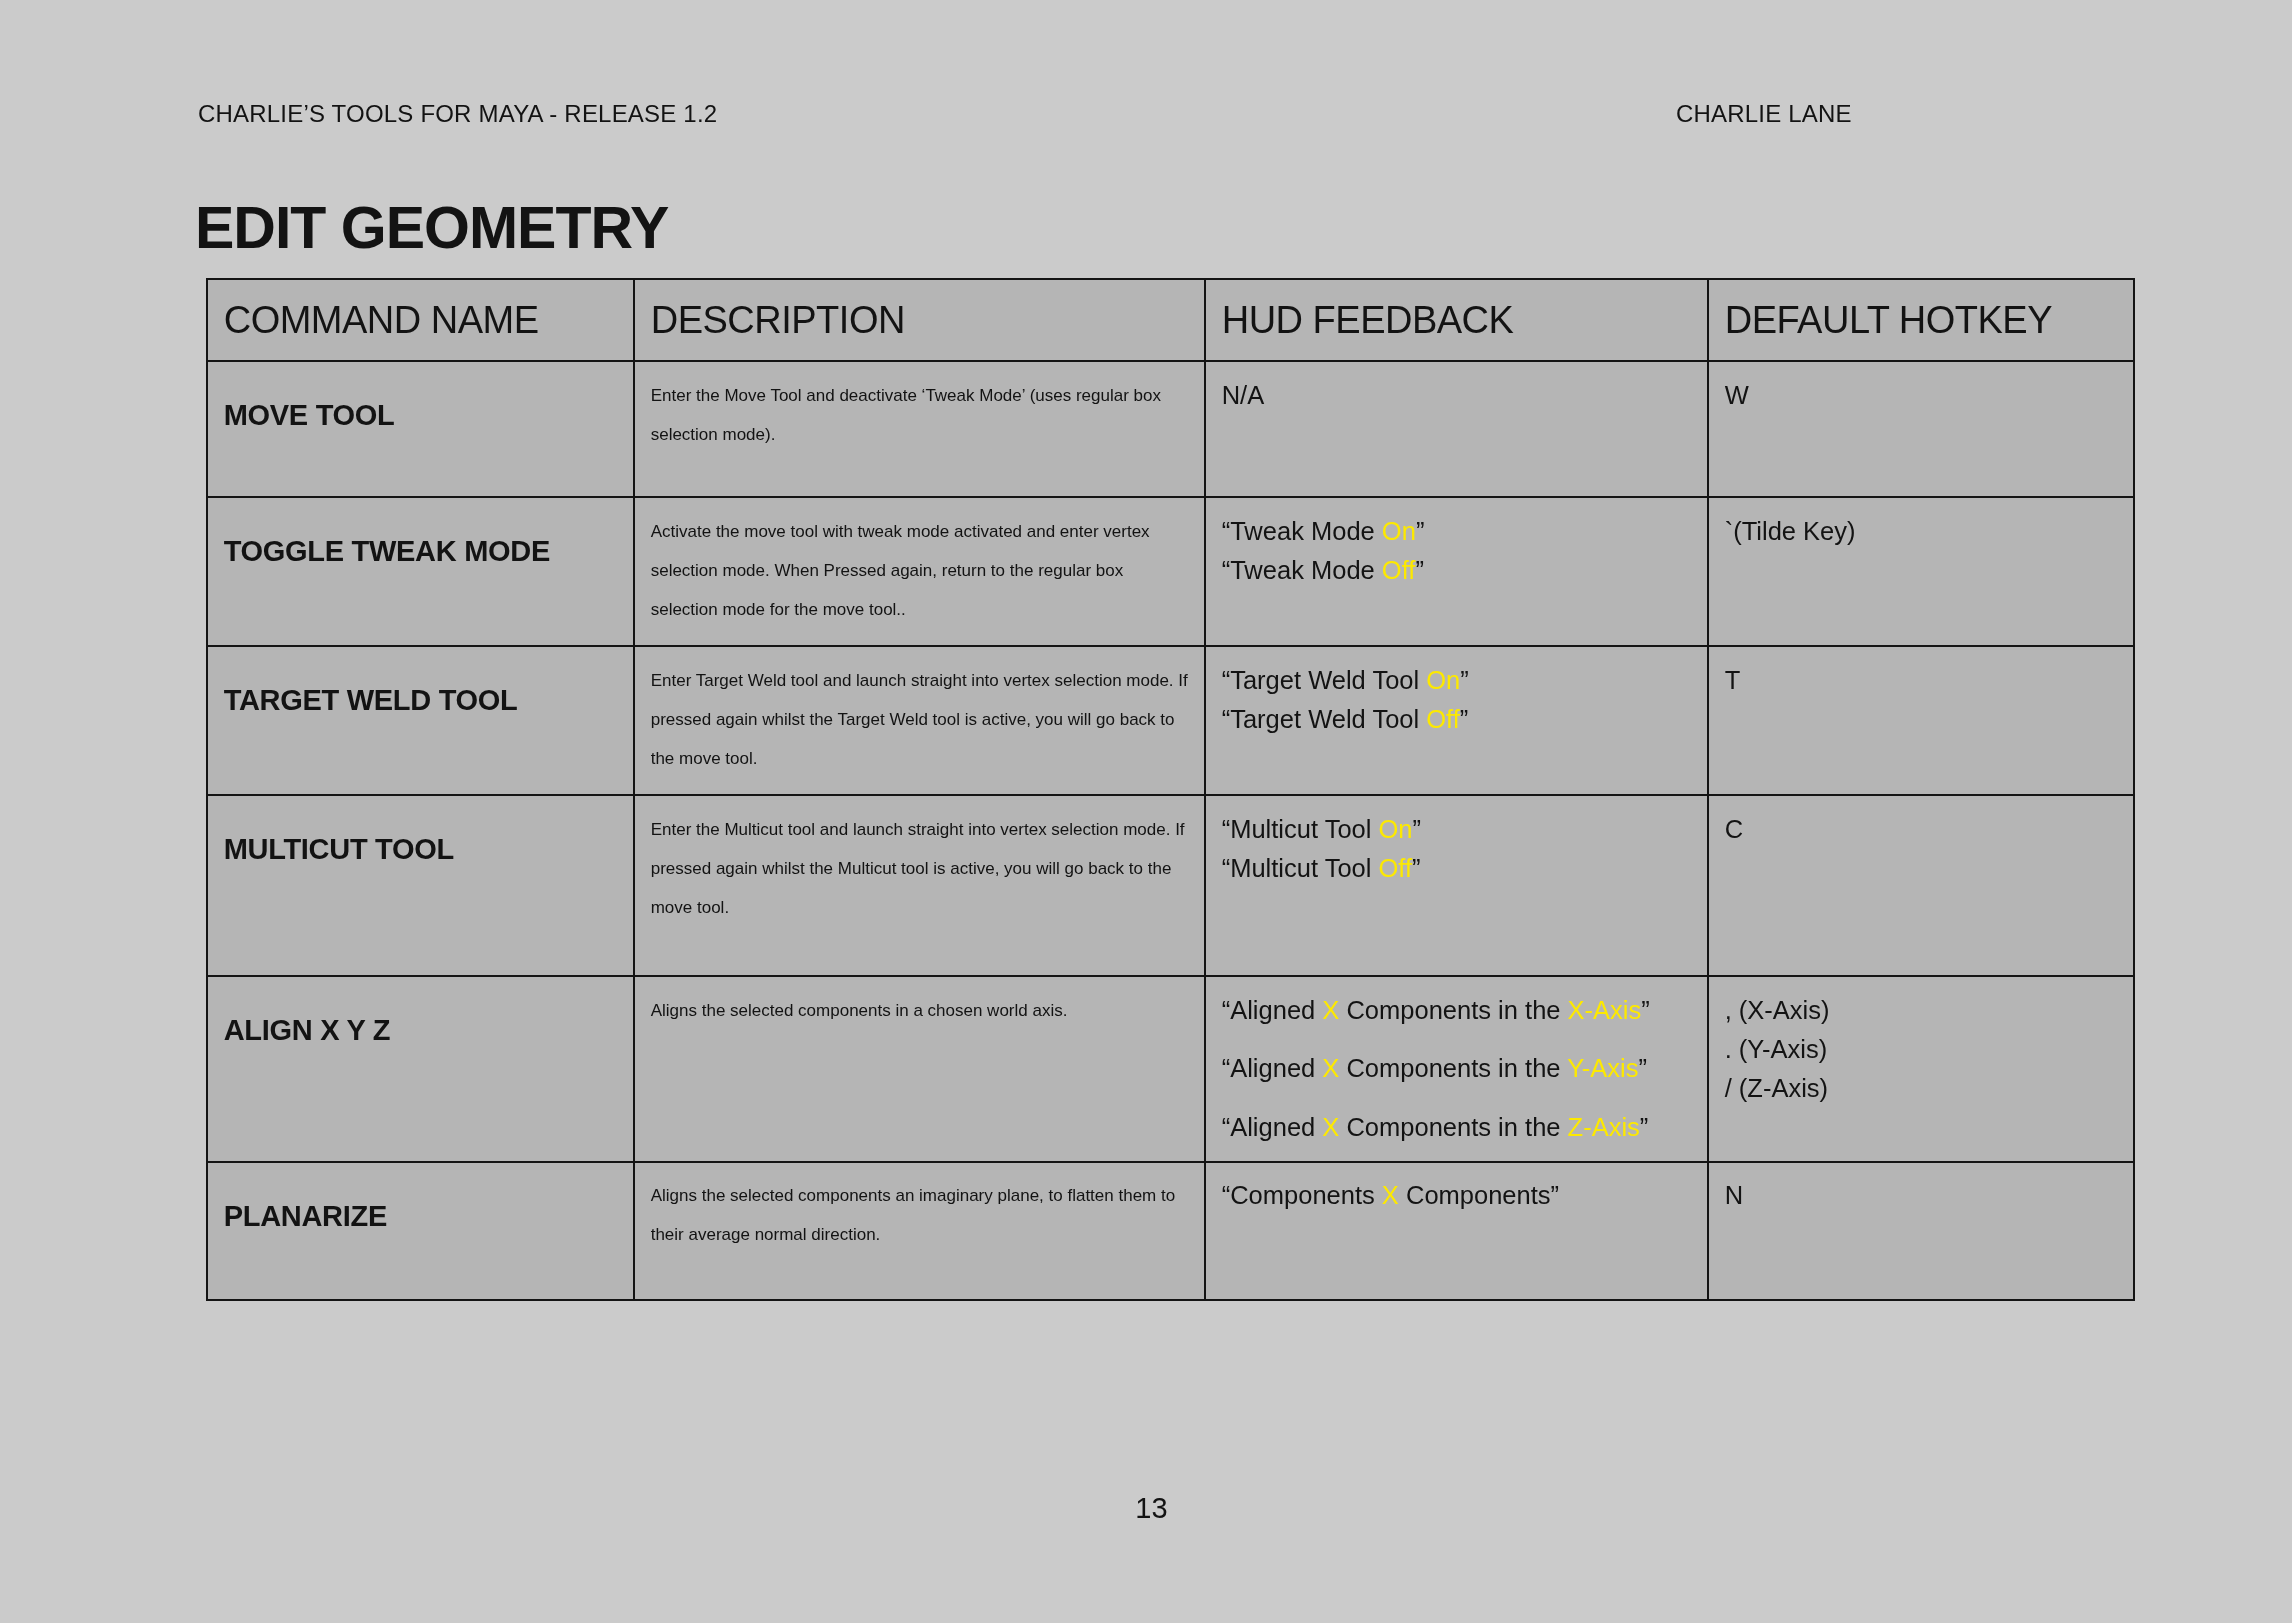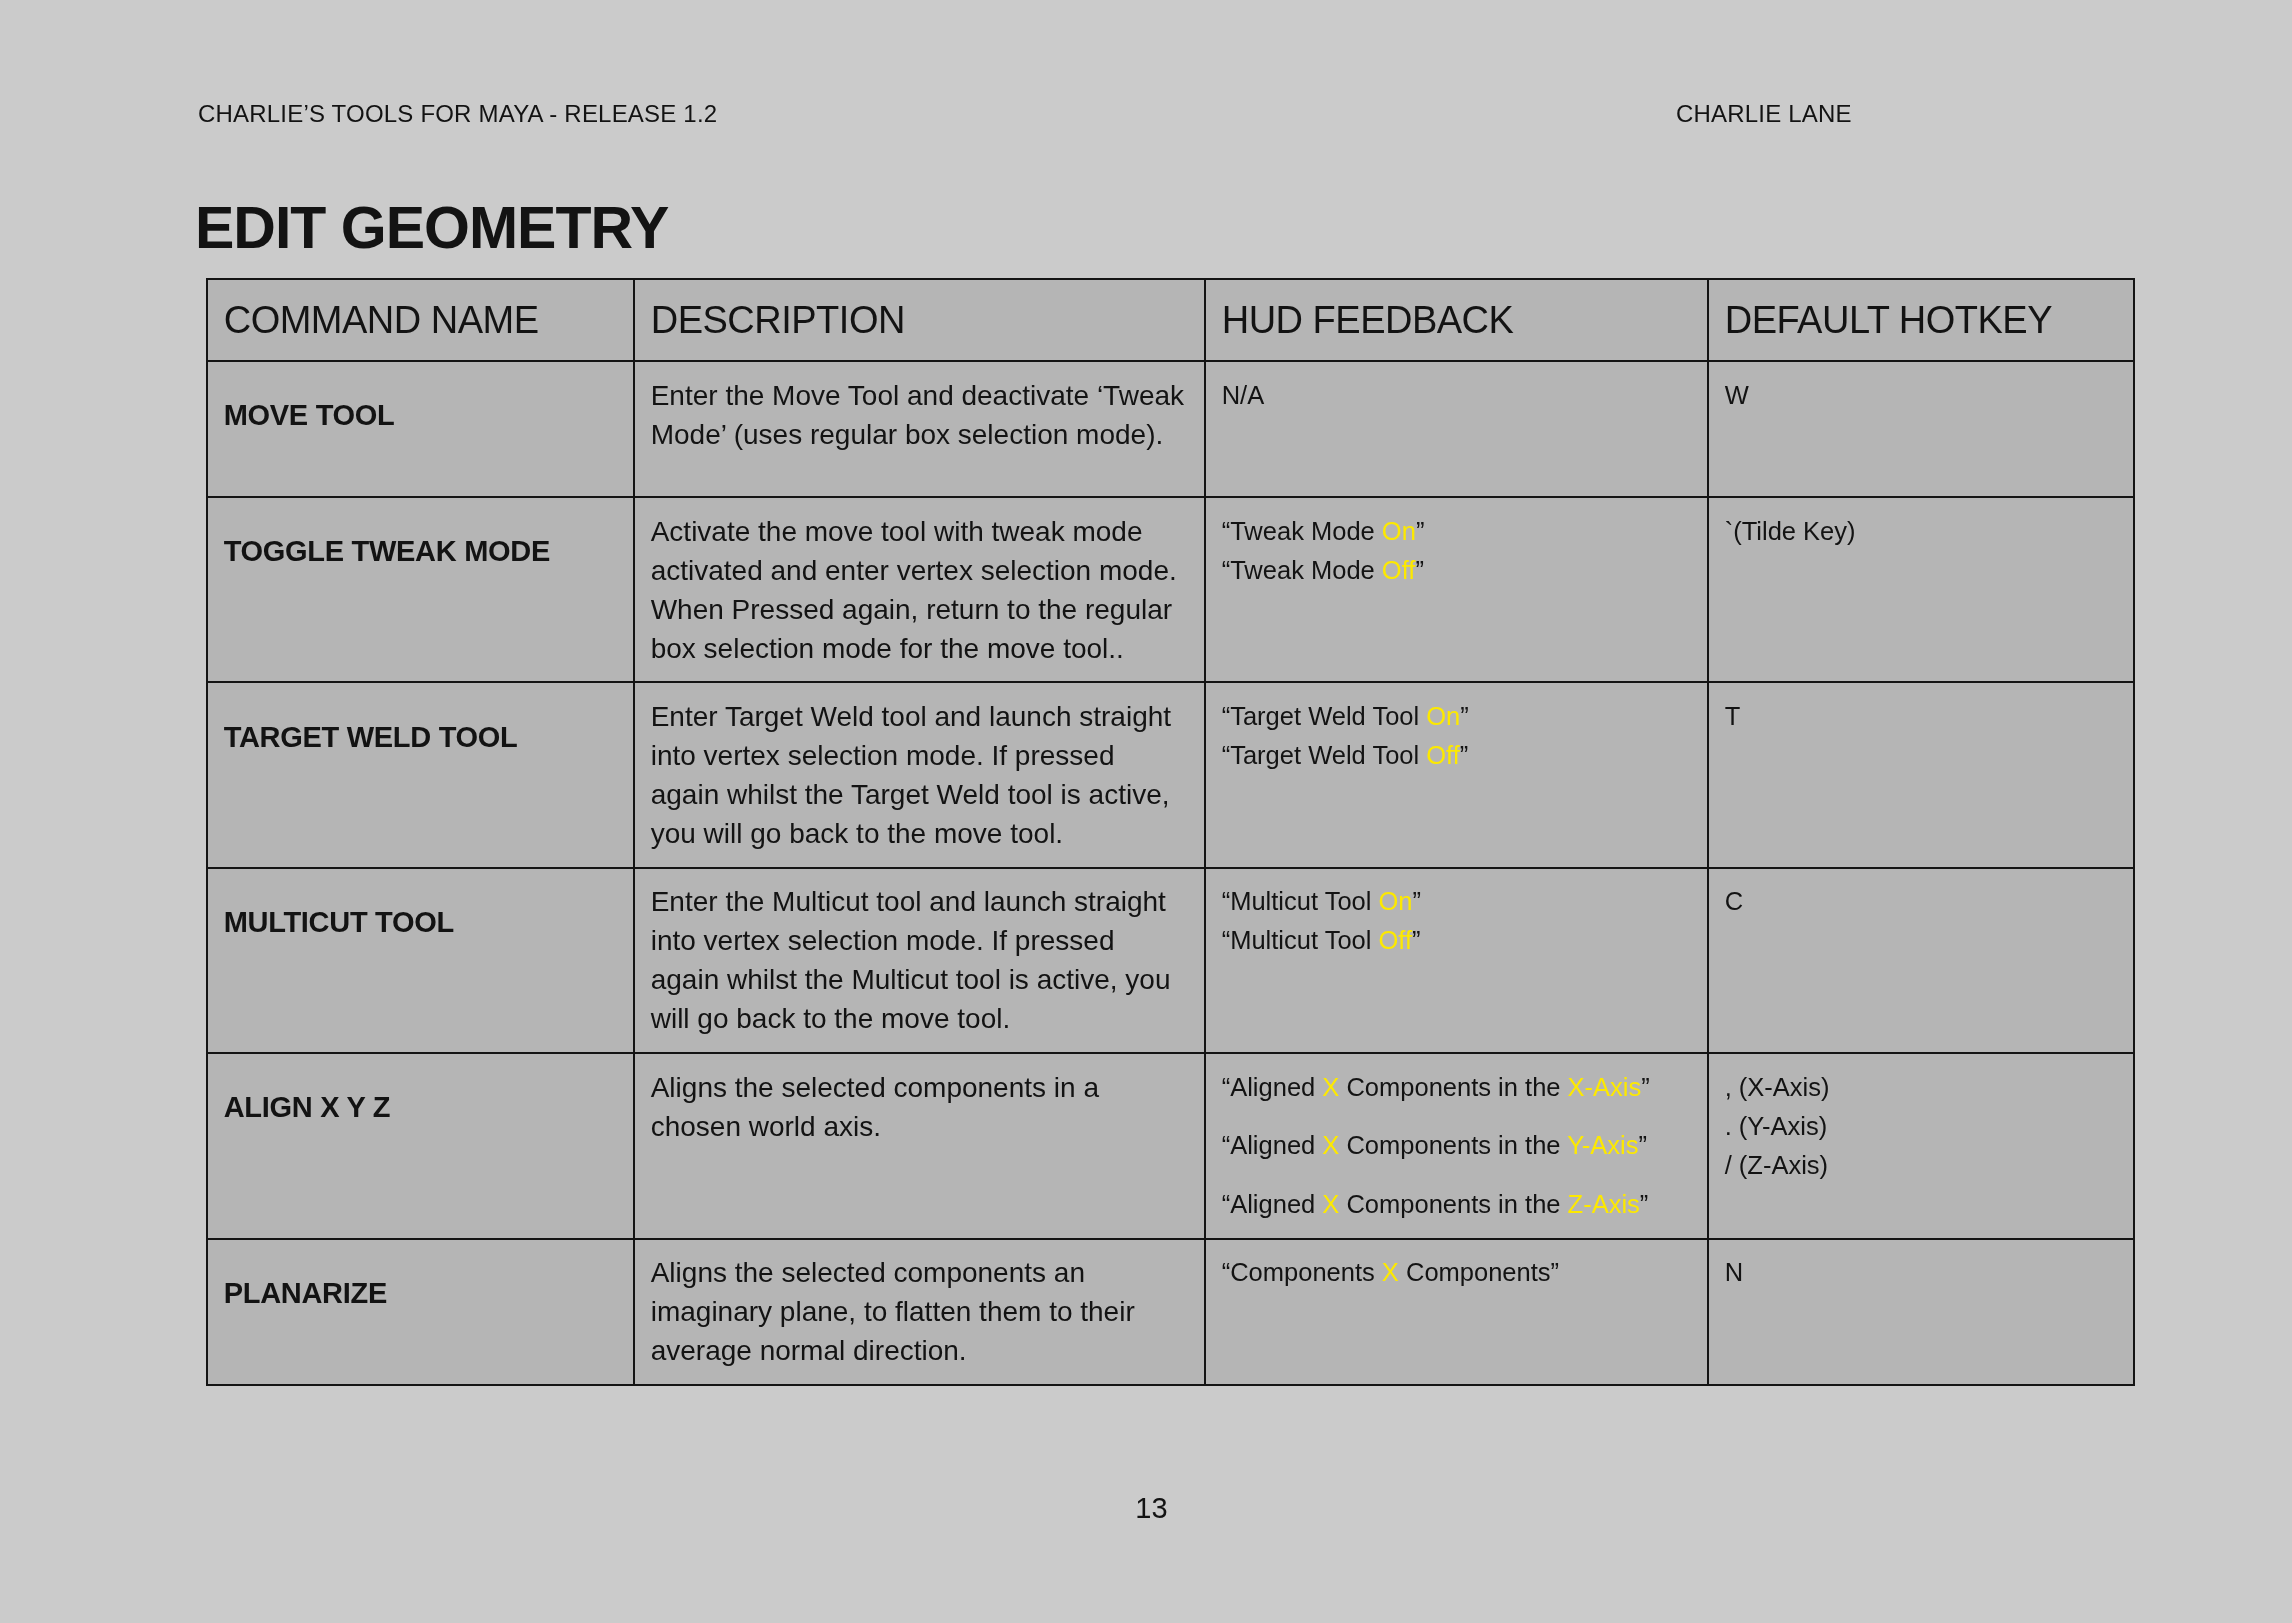--- a/index.html
+++ b/index.html
@@ -74,21 +74,21 @@
   }
   td.command-cell{vertical-align:middle;}
   .command-name{
     font-size:29px;
     font-weight:bold;
     letter-spacing:-0.3px;
     padding-top:23.5px;
     white-space:nowrap;
   }
   .body-text{
-    font-size:28px;
+    font-size:17px;
     line-height:39px;
   }
   .hud-line{
     font-size:25.5px;
     line-height:39px;
     white-space:nowrap;
   }
   .hud-line.blank{height:19.6px;line-height:19.6px;}
   .hud-line .accent{color:var(--accent);}
   .key-line{

